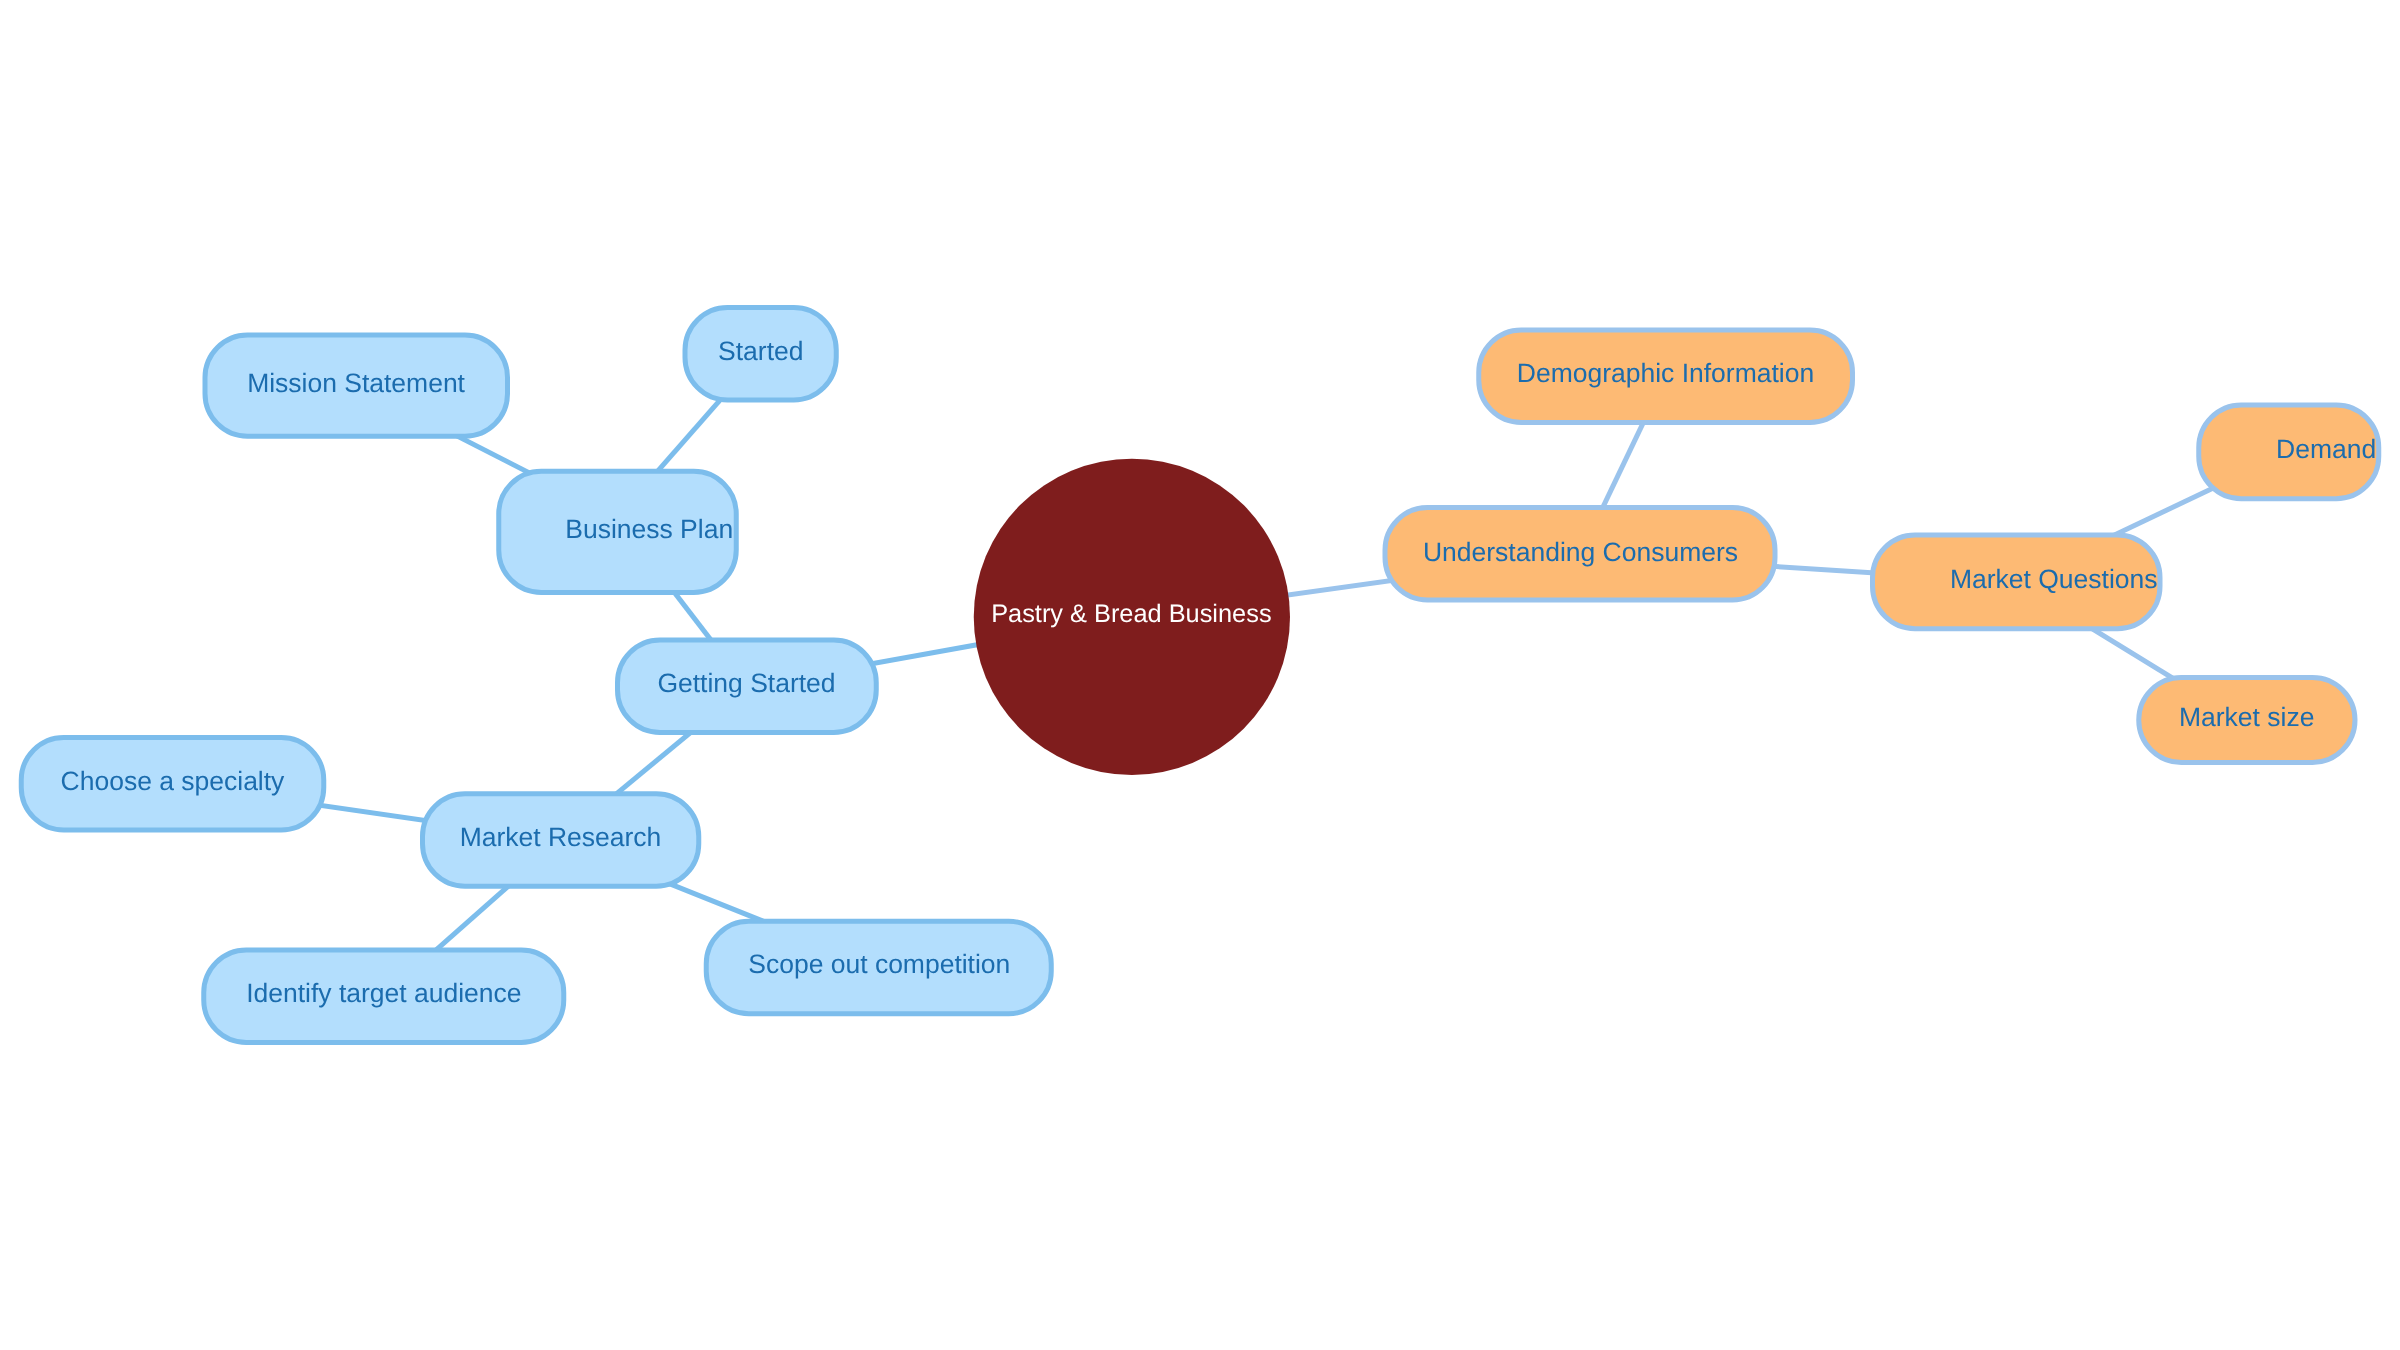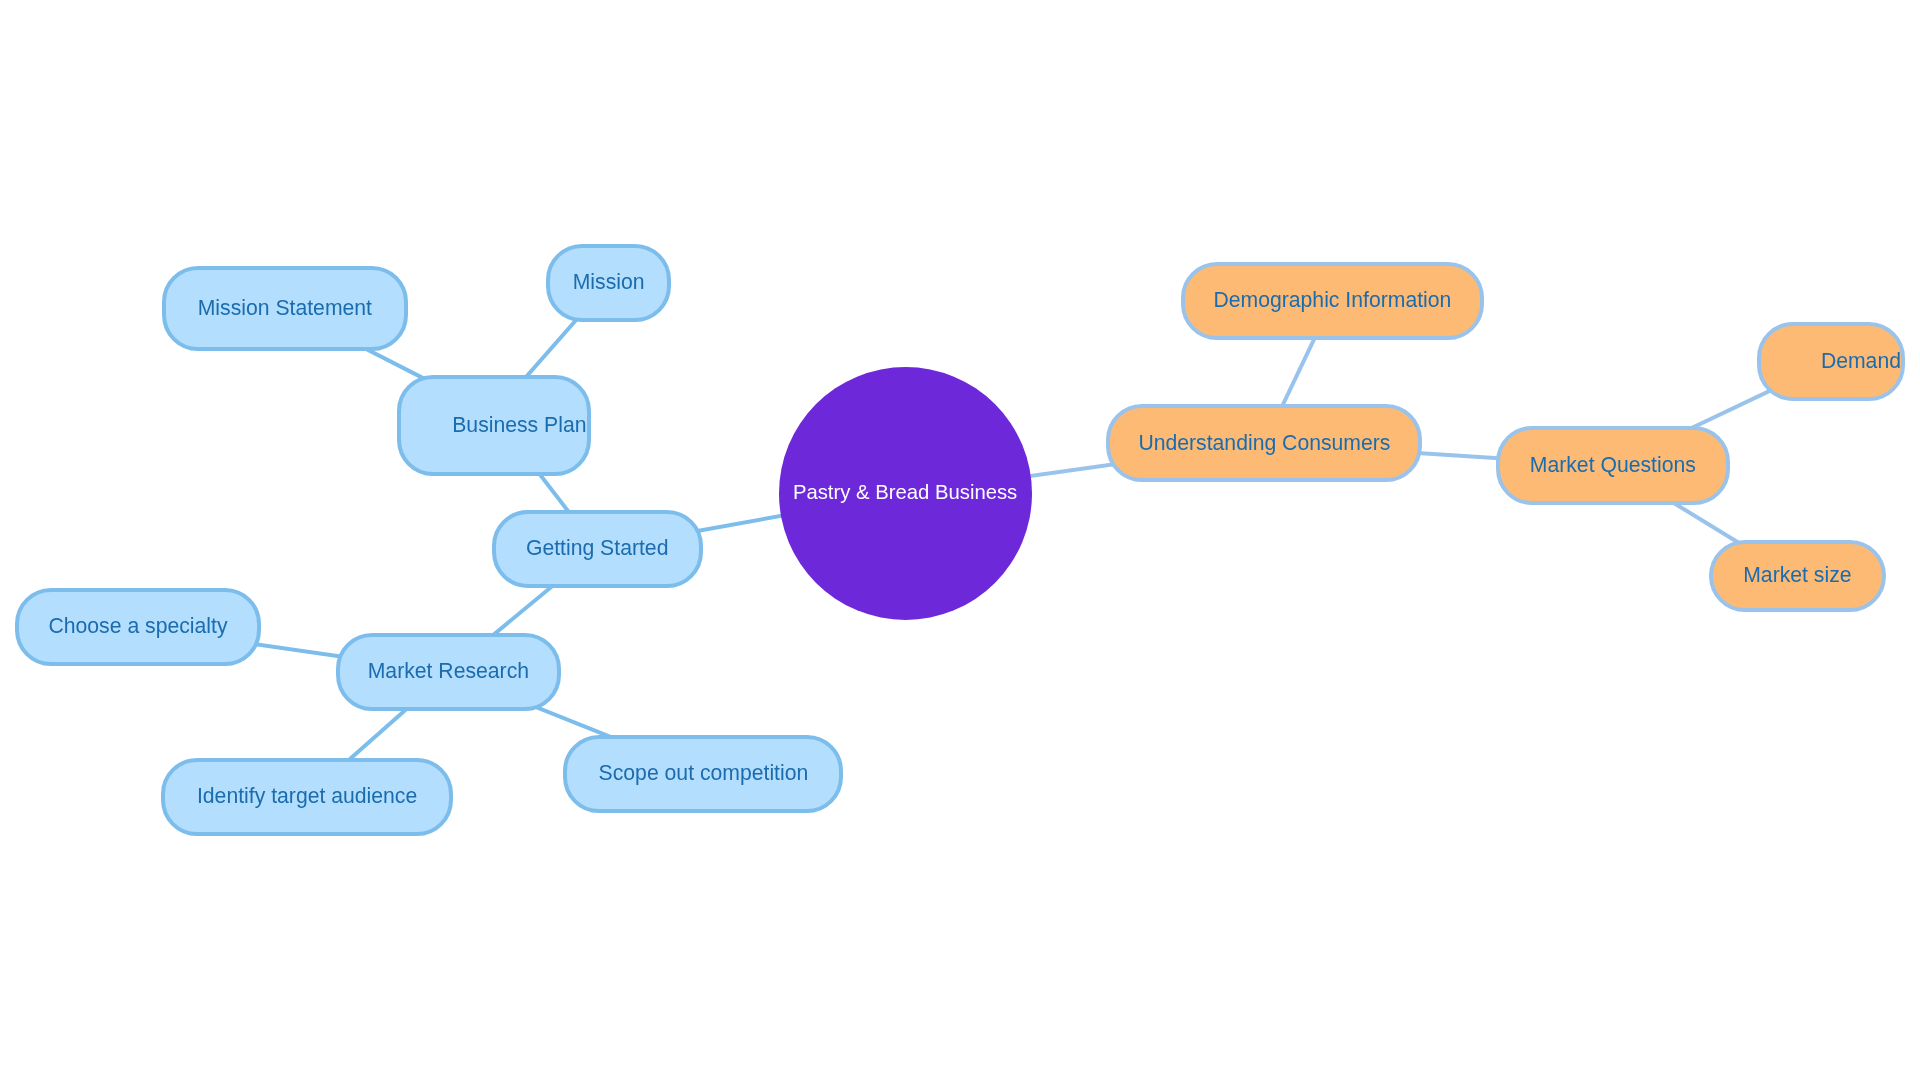--- a/index.html
+++ b/index.html
@@ -55,21 +55,21 @@
     border: 4px solid #7cbdec;
   }
   .node.secondary {
     background: #fdba74;
     border: 4px solid #9ac3ec;
   }
   .node-root {
     position: absolute;
     box-sizing: border-box;
     border-radius: 50%;
-    background: #6d28d9;
+    background: #7f1d1d;
     display: flex;
     align-items: center;
     justify-content: center;
     white-space: nowrap;
   }
   .root-label {
     color: #ffffff;
     font-size: 20.3px;
     transform: translateZ(0) translateY(-1.4px);
   }
@@ -95,21 +95,21 @@
       <line class="edge" x1="1612.80" y1="465.55" x2="1831.15" y2="361.55" stroke="#9ac3ec" stroke-width="4"></line>
       <line class="edge" x1="1612.80" y1="465.55" x2="1797.38" y2="578.85" stroke="#9ac3ec" stroke-width="4"></line>
     </g>
   </svg>
 
   <div id="node-layer">
     <div class="node primary" style="left:162px; top:266.4px; width:245.7px; height:85px;">
       <span class="node-label">Mission Statement</span>
     </div>
     <div class="node primary" style="left:546.2px; top:243.8px; width:124.9px; height:78.3px;">
-      <span class="node-label">Mission</span>
+      <span class="node-label">Started</span>
     </div>
     <div class="node primary" style="left:396.5px; top:374.95px; width:194.0px; height:101px;justify-content:flex-end;">
       <span class="node-label">Business Plan</span>
     </div>
     <div class="node primary" style="left:335.9px; top:632.9px; width:225.0px; height:78.3px;">
       <span class="node-label">Market Research</span>
     </div>
     <div class="node primary" style="left:491.6px; top:509.83px; width:211.2px; height:78.3px;">
       <span class="node-label">Getting Started</span>
     </div>
@@ -121,21 +121,21 @@
     </div>
     <div class="node primary" style="left:563.4px; top:734.9px; width:280.1px; height:78.3px;">
       <span class="node-label">Scope out competition</span>
     </div>
     <div class="node secondary" style="left:1181.1px; top:261.75px; width:302.6px; height:78.3px;">
       <span class="node-label">Demographic Information</span>
     </div>
     <div class="node secondary" style="left:1106.4px; top:404.05px; width:316.05px; height:78.3px;">
       <span class="node-label">Understanding Consumers</span>
     </div>
-    <div class="node secondary" style="left:1495.6px; top:426.4px; width:234.4px; height:78.3px;">
+    <div class="node secondary" style="left:1495.6px; top:426.4px; width:234.4px; height:78.3px;justify-content:flex-end;">
       <span class="node-label">Market Questions</span>
     </div>
     <div class="node secondary" style="left:1757.3px; top:322.4px; width:147.7px; height:78.3px;justify-content:flex-end;">
       <span class="node-label">Demand</span>
     </div>
     <div class="node secondary" style="left:1709.1px; top:539.7px; width:176.55px; height:72px;text-align:right;">
       <span class="node-label">Market size</span>
     </div>
     <div id="root-node" class="node-root" style="left:778.6px; top:367.1px; width:253.0px; height:253.0px;">
       <span class="node-label root-label">Pastry &amp; Bread Business</span>

